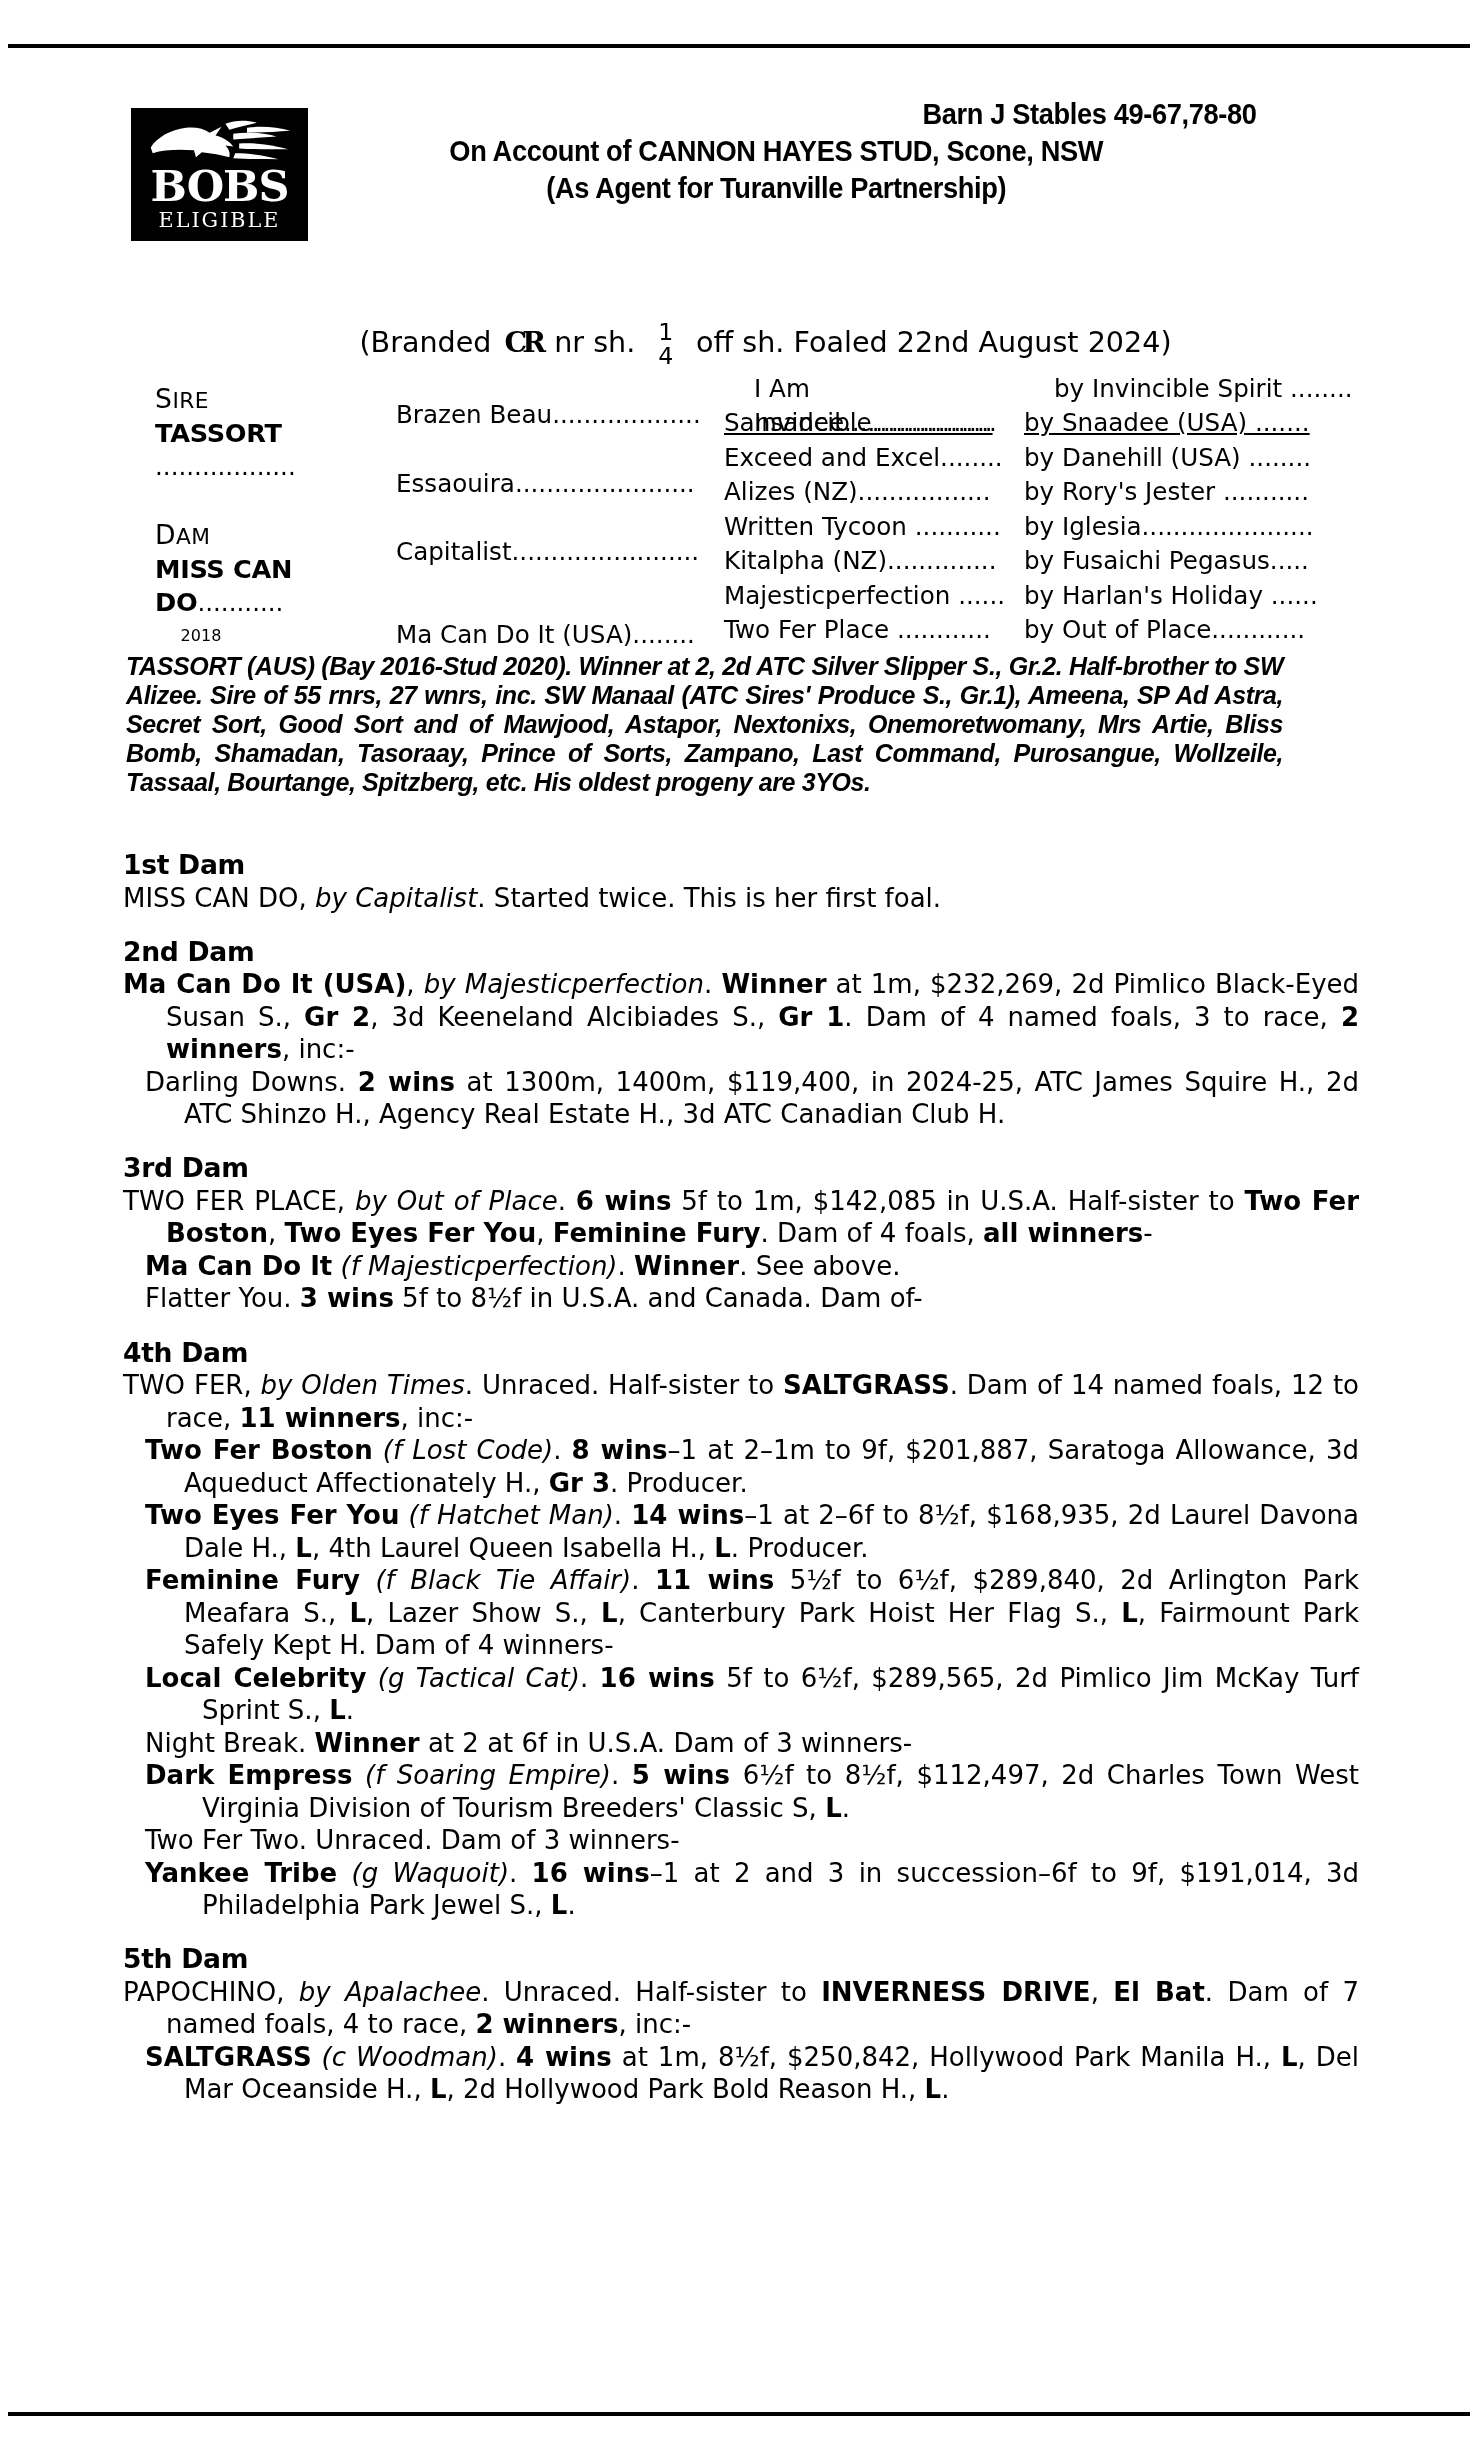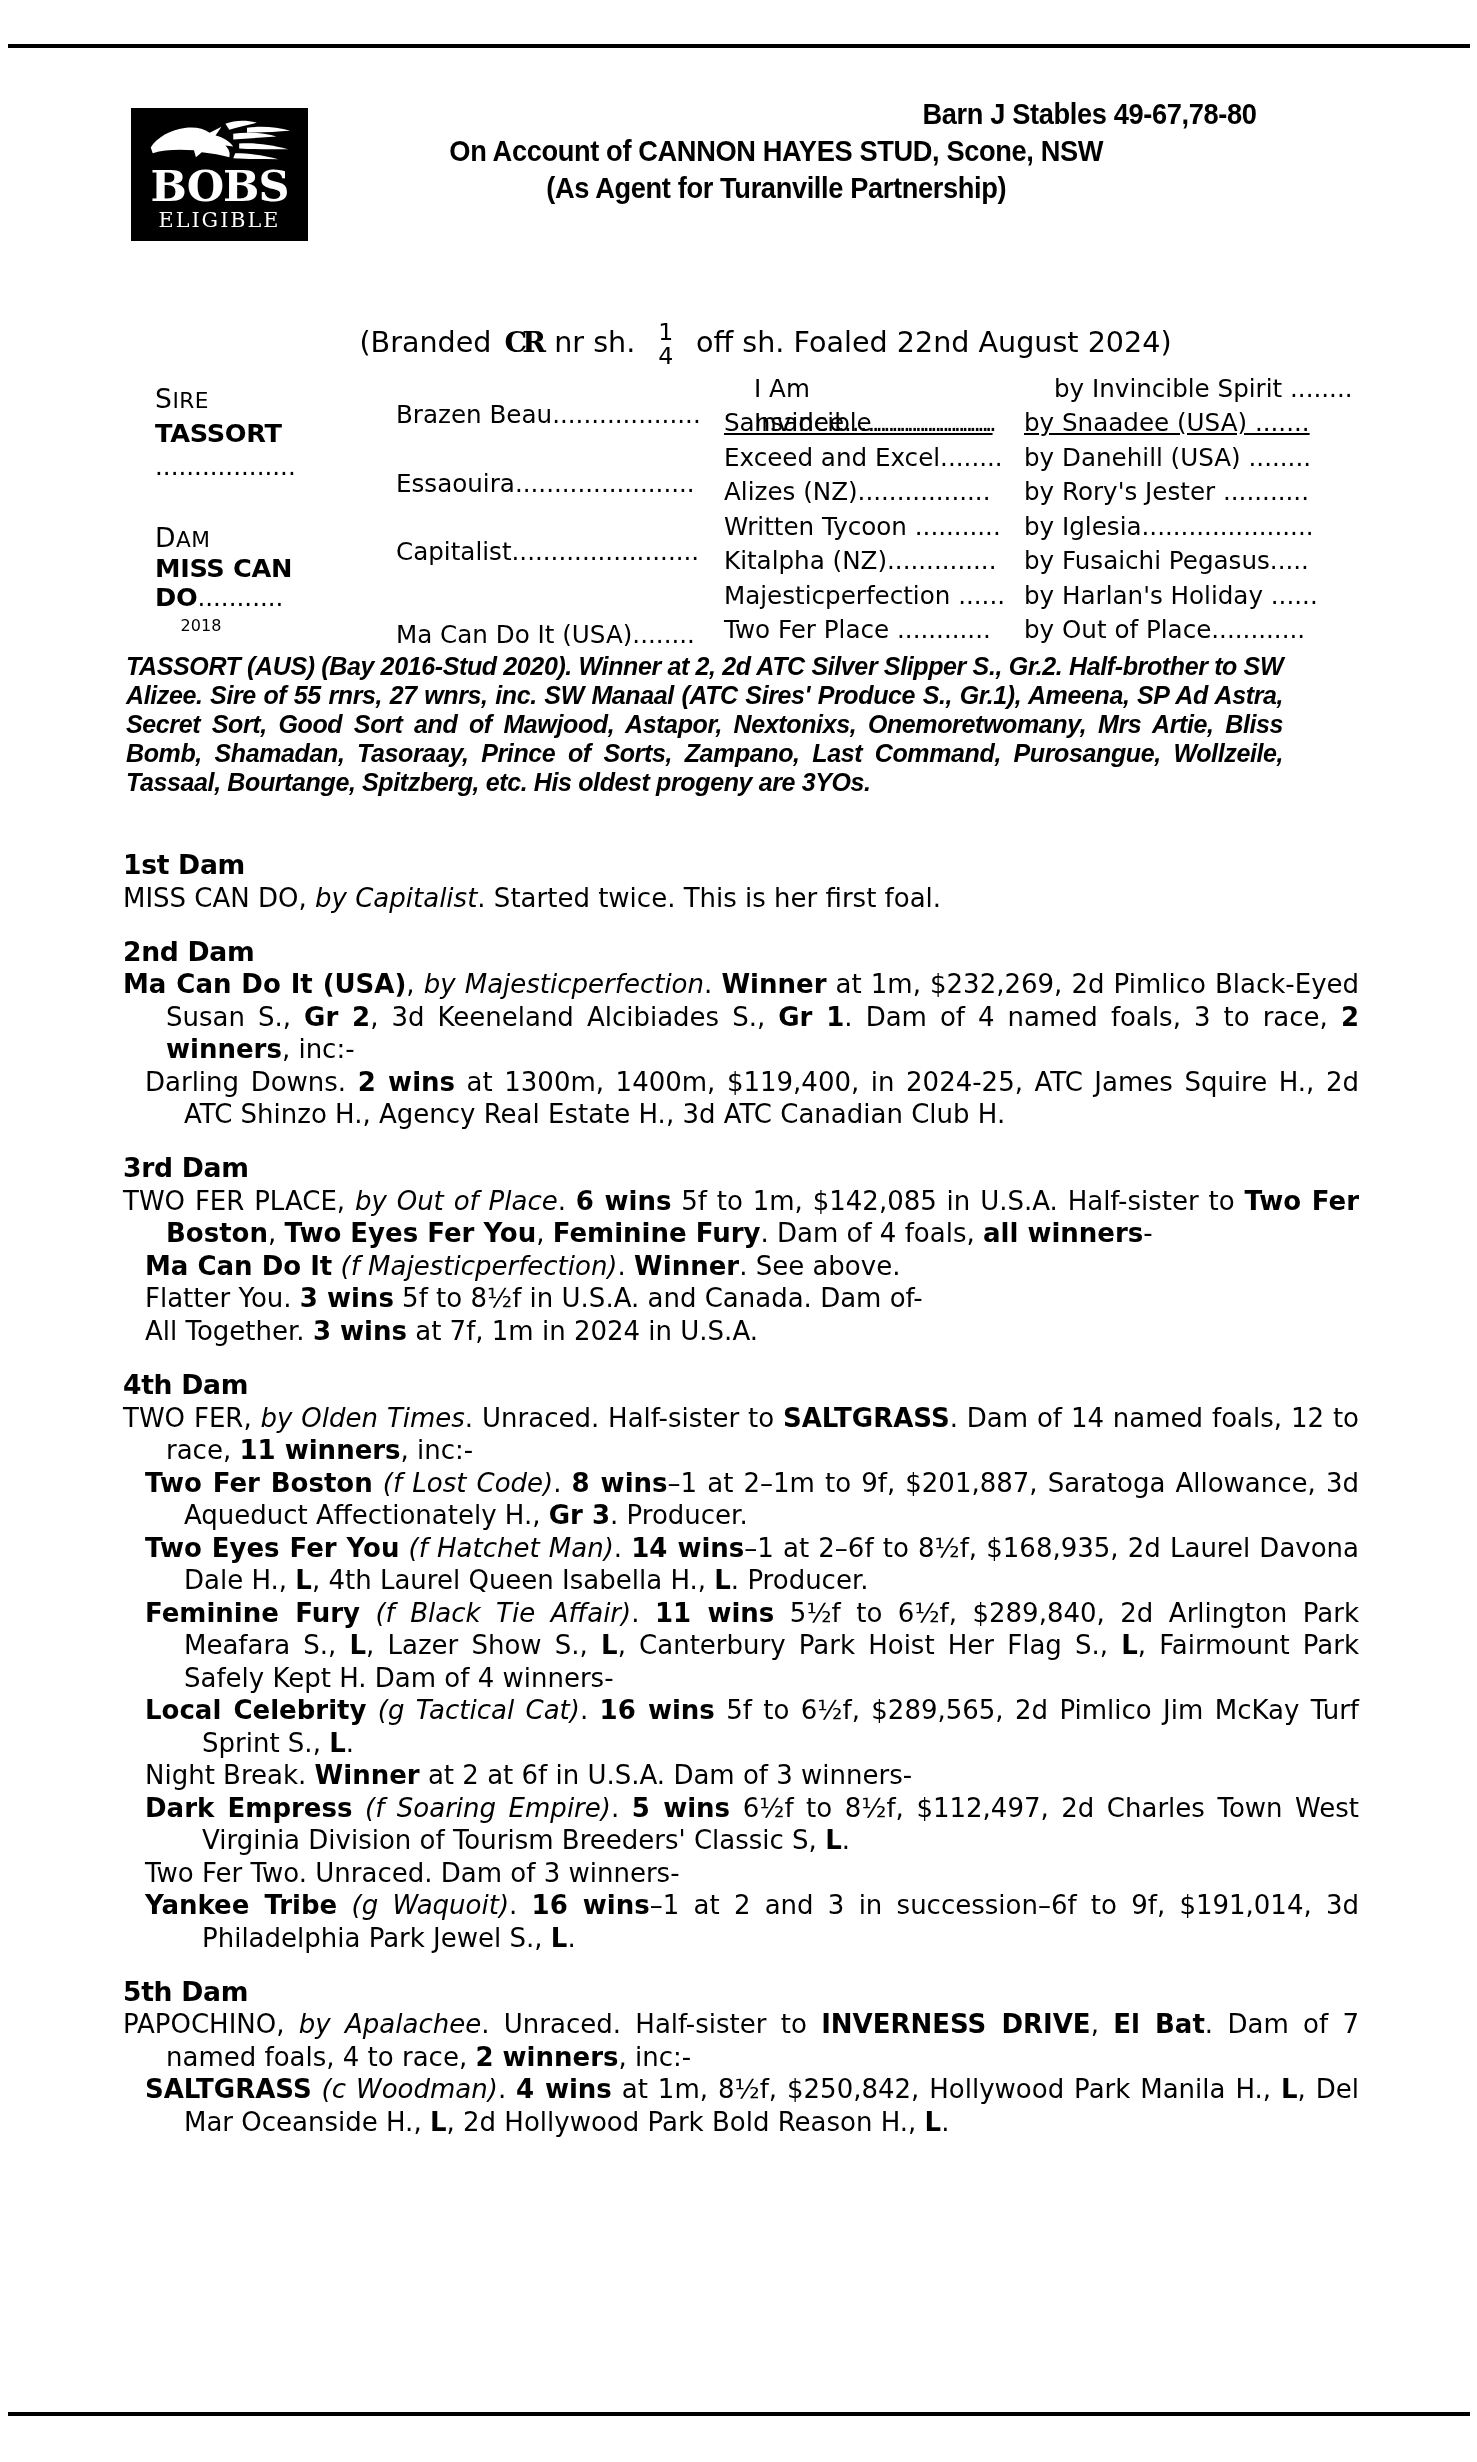--- a/index.html
+++ b/index.html
@@ -189,21 +189,21 @@
   }
   .ped-label .cap { font-size: 26.6px; }
   .ped-name-bold {
     font-weight: 700;
     font-size: 25.6px;
     letter-spacing: -0.3px;
   }
   .ped-year { font-size: 16px; }
 
   .sire-grp { position: absolute; left: 37px; top: 9.9px; line-height: 33px; }
-  .dam-grp  { position: absolute; left: 37px; top: 152px; line-height: 28px; }
+  .dam-grp  { position: absolute; left: 37px; top: 146px; line-height: 33px; }
 
   .ped-g2-a { position: absolute; left: 0; top: 27.6px;  line-height: 29.6px; }
   .ped-g2-b { position: absolute; left: 0; top: 97px;  line-height: 29.6px; }
   .ped-g2-c { position: absolute; left: 0; top: 165px; line-height: 29.6px; }
   .ped-g2-d { position: absolute; left: 0; top: 248px; line-height: 29.6px; }
 
   .ped-g3 { position: absolute; left: 0; width: 296px; line-height: 34px; }
   .ped-g4 { position: absolute; left: 0; width: 355px; line-height: 34px; }
   .r0 { top: 0px; margin-left: 30px; }   .r1 { top: 34px; text-decoration: underline; }  .r2 { top: 69px; }  .r3 { top: 103px; }
   .r4 { top: 138px; } .r5 { top: 172px; } .r6 { top: 207px; } .r7 { top: 241px; }
@@ -349,21 +349,20 @@
   <div class="body" id="dam-sections">
       <div class="dam-head first">1st Dam</div>
       <div class="p ind0">MISS CAN DO, <i>by Capitalist</i>. Started twice. This is her first foal.</div>
       <div class="dam-head">2nd Dam</div>
       <div class="p hang1"><b>Ma Can Do It (USA)</b>, <i>by Majesticperfection</i>. <b>Winner</b> at 1m, $232,269, 2d Pimlico Black-Eyed Susan S., <b>Gr 2</b>, 3d Keeneland Alcibiades S., <b>Gr 1</b>. Dam of 4 named foals, 3 to race, <b>2 winners</b>, inc:-</div>
       <div class="p hang2">Darling Downs. <b>2 wins</b> at 1300m, 1400m, $119,400, in 2024-25, ATC James Squire H., 2d ATC Shinzo H., Agency Real Estate H., 3d ATC Canadian Club H.</div>
       <div class="dam-head">3rd Dam</div>
       <div class="p hang1">TWO FER PLACE, <i>by Out of Place</i>. <b>6 wins</b> 5f to 1m, $142,085 in U.S.A. Half-sister to <b>Two Fer Boston</b>, <b>Two Eyes Fer You</b>, <b>Feminine Fury</b>. Dam of 4 foals, <b>all winners</b>-</div>
       <div class="p hang2"><b>Ma Can Do It</b> <i>(f Majesticperfection)</i>. <b>Winner</b>. See above.</div>
       <div class="p hang2">Flatter You. <b>3 wins</b> 5f to 8½f in U.S.A. and Canada. Dam of-</div>
-      <div class="p hang3">All Together. <b>3 wins</b> at 7f, 1m in 2024 in U.S.A.</div>
       <div class="dam-head">4th Dam</div>
       <div class="p hang1">TWO FER, <i>by Olden Times</i>. Unraced. Half-sister to <b>SALTGRASS</b>. Dam of 14 named foals, 12 to race, <b>11 winners</b>, inc:-</div>
       <div class="p hang2"><b>Two Fer Boston</b> <i>(f Lost Code)</i>. <b>8 wins</b>–1 at 2–1m to 9f, $201,887, Saratoga Allowance, 3d Aqueduct Affectionately H., <b>Gr 3</b>. Producer.</div>
       <div class="p hang2"><b>Two Eyes Fer You</b> <i>(f Hatchet Man)</i>. <b>14 wins</b>–1 at 2–6f to 8½f, $168,935, 2d Laurel Davona Dale H., <b>L</b>, 4th Laurel Queen Isabella H., <b>L</b>. Producer.</div>
       <div class="p hang2"><b>Feminine Fury</b> <i>(f Black Tie Affair)</i>. <b>11 wins</b> 5½f to 6½f, $289,840, 2d Arlington Park Meafara S., <b>L</b>, Lazer Show S., <b>L</b>, Canterbury Park Hoist Her Flag S., <b>L</b>, Fairmount Park Safely Kept H. Dam of 4 winners-</div>
       <div class="p hang3"><b>Local Celebrity</b> <i>(g Tactical Cat)</i>. <b>16 wins</b> 5f to 6½f, $289,565, 2d Pimlico Jim McKay Turf Sprint S., <b>L</b>.</div>
       <div class="p hang2">Night Break. <b>Winner</b> at 2 at 6f in U.S.A. Dam of 3 winners-</div>
       <div class="p hang3"><b>Dark Empress</b> <i>(f Soaring Empire)</i>. <b>5 wins</b> 6½f to 8½f, $112,497, 2d Charles Town West Virginia Division of Tourism Breeders' Classic S, <b>L</b>.</div>
       <div class="p hang2">Two Fer Two. Unraced. Dam of 3 winners-</div>
       <div class="p hang3"><b>Yankee Tribe</b> <i>(g Waquoit)</i>. <b>16 wins</b>–1 at 2 and 3 in succession–6f to 9f, $191,014, 3d Philadelphia Park Jewel S., <b>L</b>.</div>

